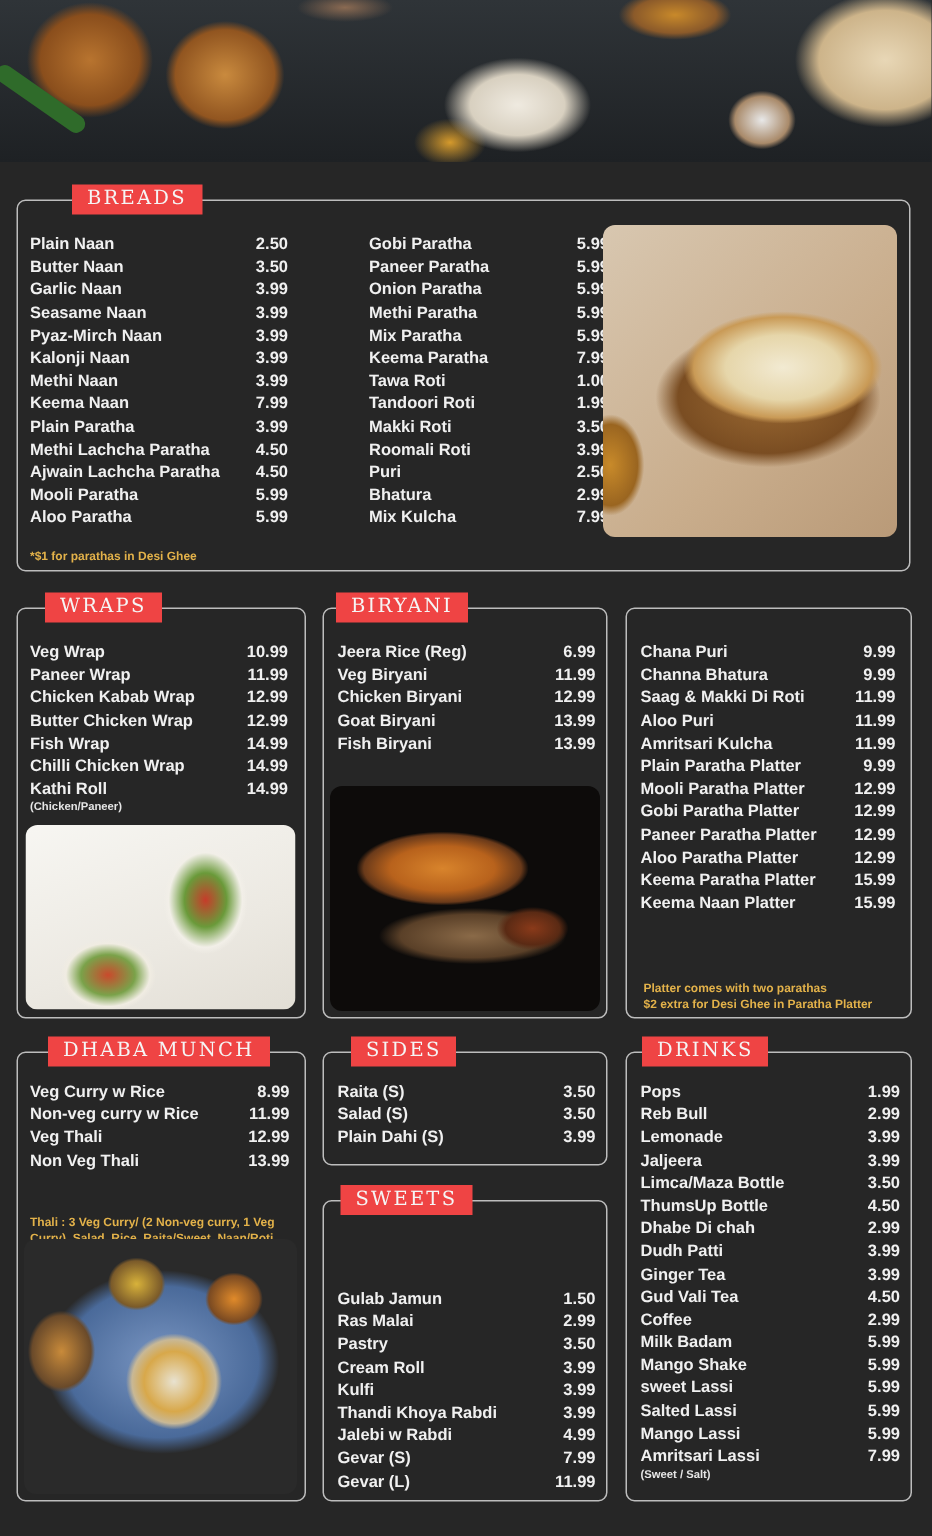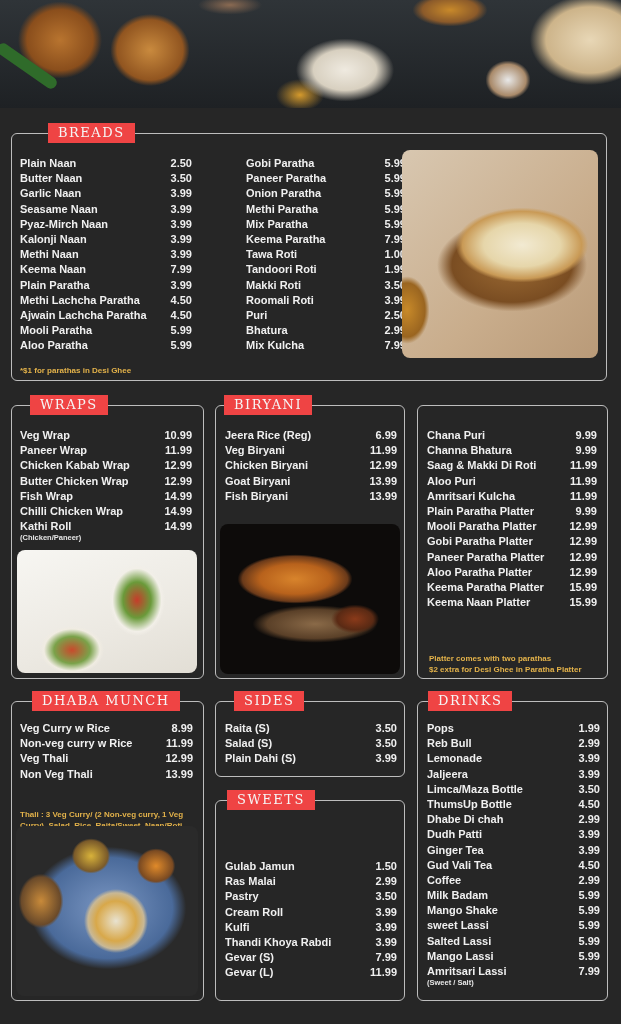--- a/index.html
+++ b/index.html
@@ -392,20 +392,24 @@
       </div>
       <div class="row">
         <span class="name">Kulfi</span>
         <span class="price">3.99</span>
       </div>
       <div class="row">
         <span class="name">Thandi Khoya Rabdi</span>
         <span class="price">3.99</span>
       </div>
       <div class="row">
+        <span class="name">Jalebi w Rabdi</span>
+        <span class="price">4.99</span>
+      </div>
+      <div class="row">
         <span class="name">Gevar (S)</span>
         <span class="price">7.99</span>
       </div>
       <div class="row">
         <span class="name">Gevar (L)</span>
         <span class="price">11.99</span>
       </div>
     </div>
 </div>
 

